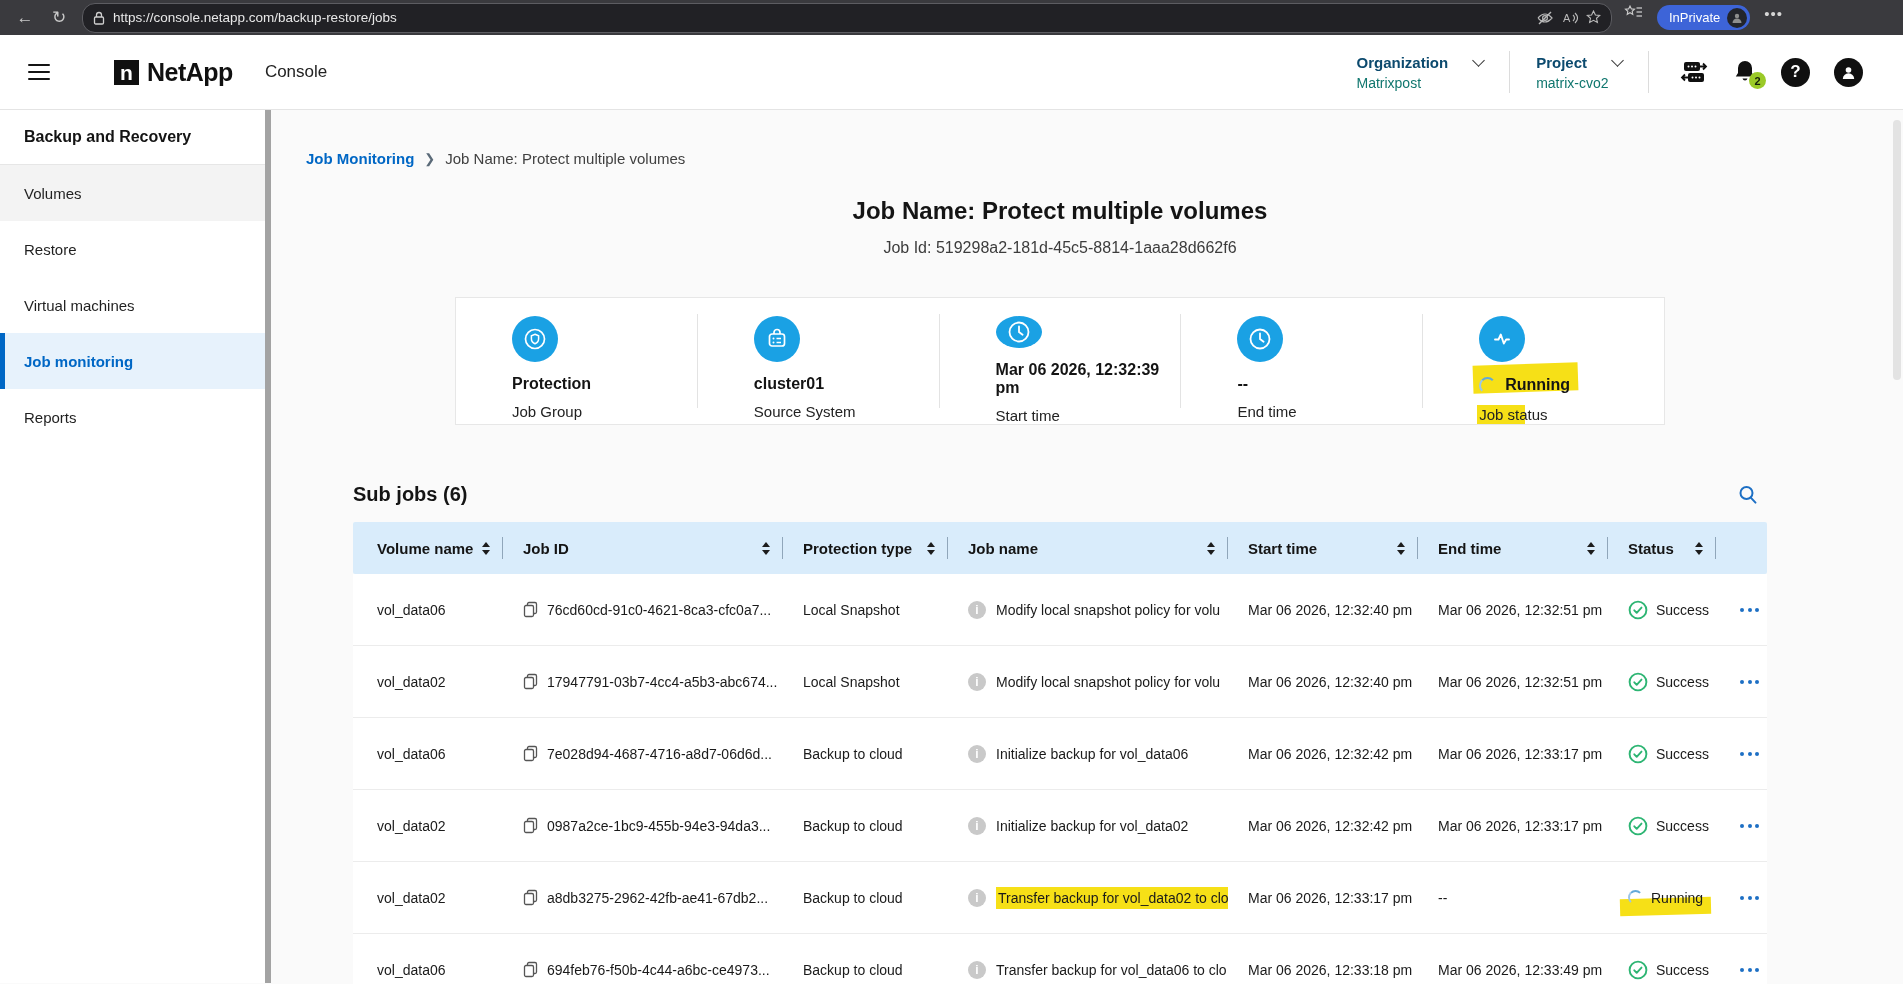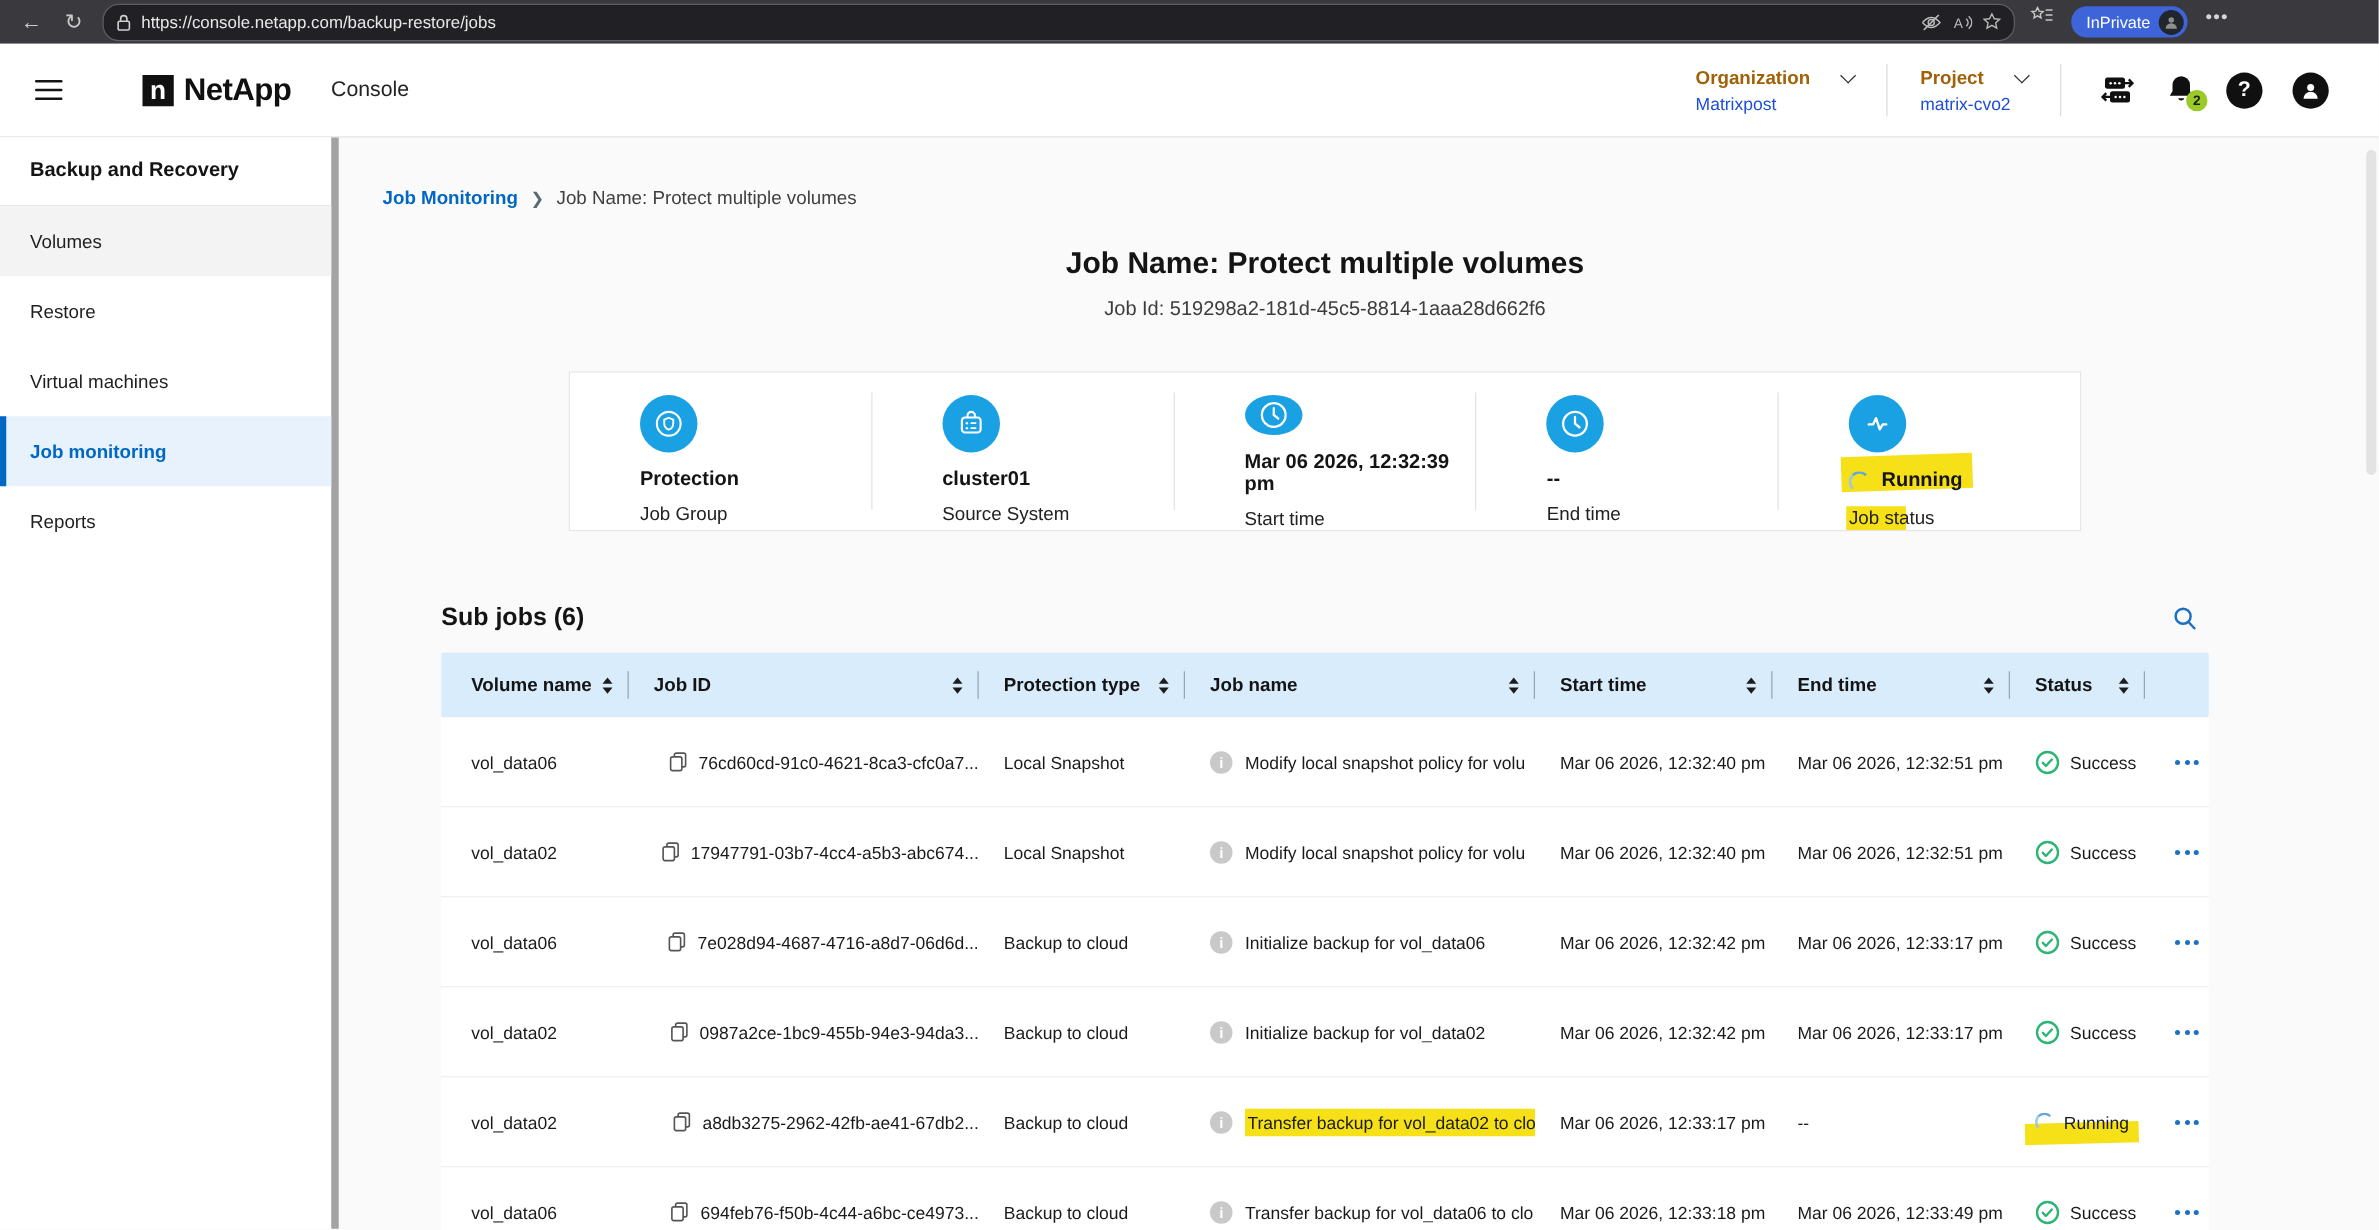--- a/index.html
+++ b/index.html
@@ -24,24 +24,24 @@
   .appheader { height:75px; background:#fff; border-bottom:1px solid #e4e4e4; display:flex; align-items:center; }
   .hamburger { width:22px; margin-left:28px; cursor:pointer; }
   .hamburger i { display:block; height:2.4px; background:#141414; margin:4.6px 0; border-radius:1px; }
   .logo { display:flex; align-items:center; margin-left:64px; gap:8px; }
   .logo-mark { width:25px; height:25px; background:#101010; color:#fff; font-weight:700; font-size:21px;
                display:flex; align-items:center; justify-content:center; line-height:1; }
   .logo-text { font-size:25px; font-weight:700; color:#101010; letter-spacing:-0.5px; }
   .app-title { font-size:17px; color:#222; margin-left:32px;text-align:center; }
   .hdr-right { margin-left:auto; display:flex; align-items:center; margin-right:40px; }
   .selector { display:flex; flex-direction:column; gap:4px; padding:0 26px; cursor:pointer; }
-  .selector .sel-top { display:flex; align-items:center; gap:26px; font-size:15px; font-weight:600; color:#a16207; }
+  .selector .sel-top { display:flex; align-items:center; gap:26px; font-size:15px; font-weight:600; color:#0c4a6e; }
   .chev { width:9px; height:9px; border-right:1.6px solid #333; border-bottom:1.6px solid #333;
           transform:rotate(45deg); margin-top:-4px; }
-  .selector .sel-val { font-size:14px; color:#1d4ed8; }
+  .selector .sel-val { font-size:14px; color:#0f766e; }
   .vdiv { width:1px; height:42px; background:#dcdcdc; }
   .hdr-icons { display:flex; align-items:center; gap:24px; margin-left:30px; }
   .hicon { position:relative; cursor:pointer; display:flex; }
   .badge { position:absolute; right:-9px; bottom:-4px; width:17px; height:17px; background:#9bca28;
            border-radius:50%; color:#15210a; font-size:11px; font-weight:700; display:flex;
            align-items:center; justify-content:center; }
   .circle-ic { width:29px; height:29px; border-radius:50%; background:#101010; color:#fff;
                display:flex; align-items:center; justify-content:center; font-weight:700; font-size:17px; }
 
   
@@ -92,21 +92,21 @@
   .table { margin-top:16px; width:1414px; }
   .thead { height:52px; background:#d9ecfb; display:flex; align-items:center; border-radius:2px; }
   .th { display:flex; align-items:center; font-size:15px; font-weight:600; color:#141414; height:100%; padding-left:20px; }
   .sort { display:flex; flex-direction:column; gap:3px; margin-left:auto; margin-right:12px; cursor:pointer; }
   .sort .up { width:0; height:0; border-left:4.5px solid transparent; border-right:4.5px solid transparent;
               border-bottom:5.5px solid #1c1c1c; }
   .sort .dn { width:0; height:0; border-left:4.5px solid transparent; border-right:4.5px solid transparent;
               border-top:5.5px solid #1c1c1c; }
   .sep { width:1px; height:22px; background:#90a6ba; }
 
-  .c-vol{width:150px;} .c-jid{width:280px;justify-content:flex-end;} .c-pt{width:165px;} .c-jn{width:280px;}
+  .c-vol{width:150px;} .c-jid{width:280px;} .c-pt{width:165px;} .c-jn{width:280px;}
   .c-st{width:190px;} .c-et{width:190px;} .c-status{width:108px;} .c-act{width:51px;}
   .th.c-vol{padding-left:24px;}
 
   .tbody { background:#fff; }
   .trow { height:72px; display:flex; align-items:center; border-bottom:1px solid #ececec; background:#fff; }
   .c { display:flex; align-items:center; padding-left:20px; font-size:14px; color:#1a1a1a;
        white-space:nowrap; overflow:hidden; height:100%; }
   .c.c-vol { padding-left:24px; }
   .copy { flex-shrink:0; margin-right:9px; cursor:pointer; }
   .info { flex-shrink:0; width:18px; height:18px; border-radius:50%; background:#c9c9c9; color:#fff;

